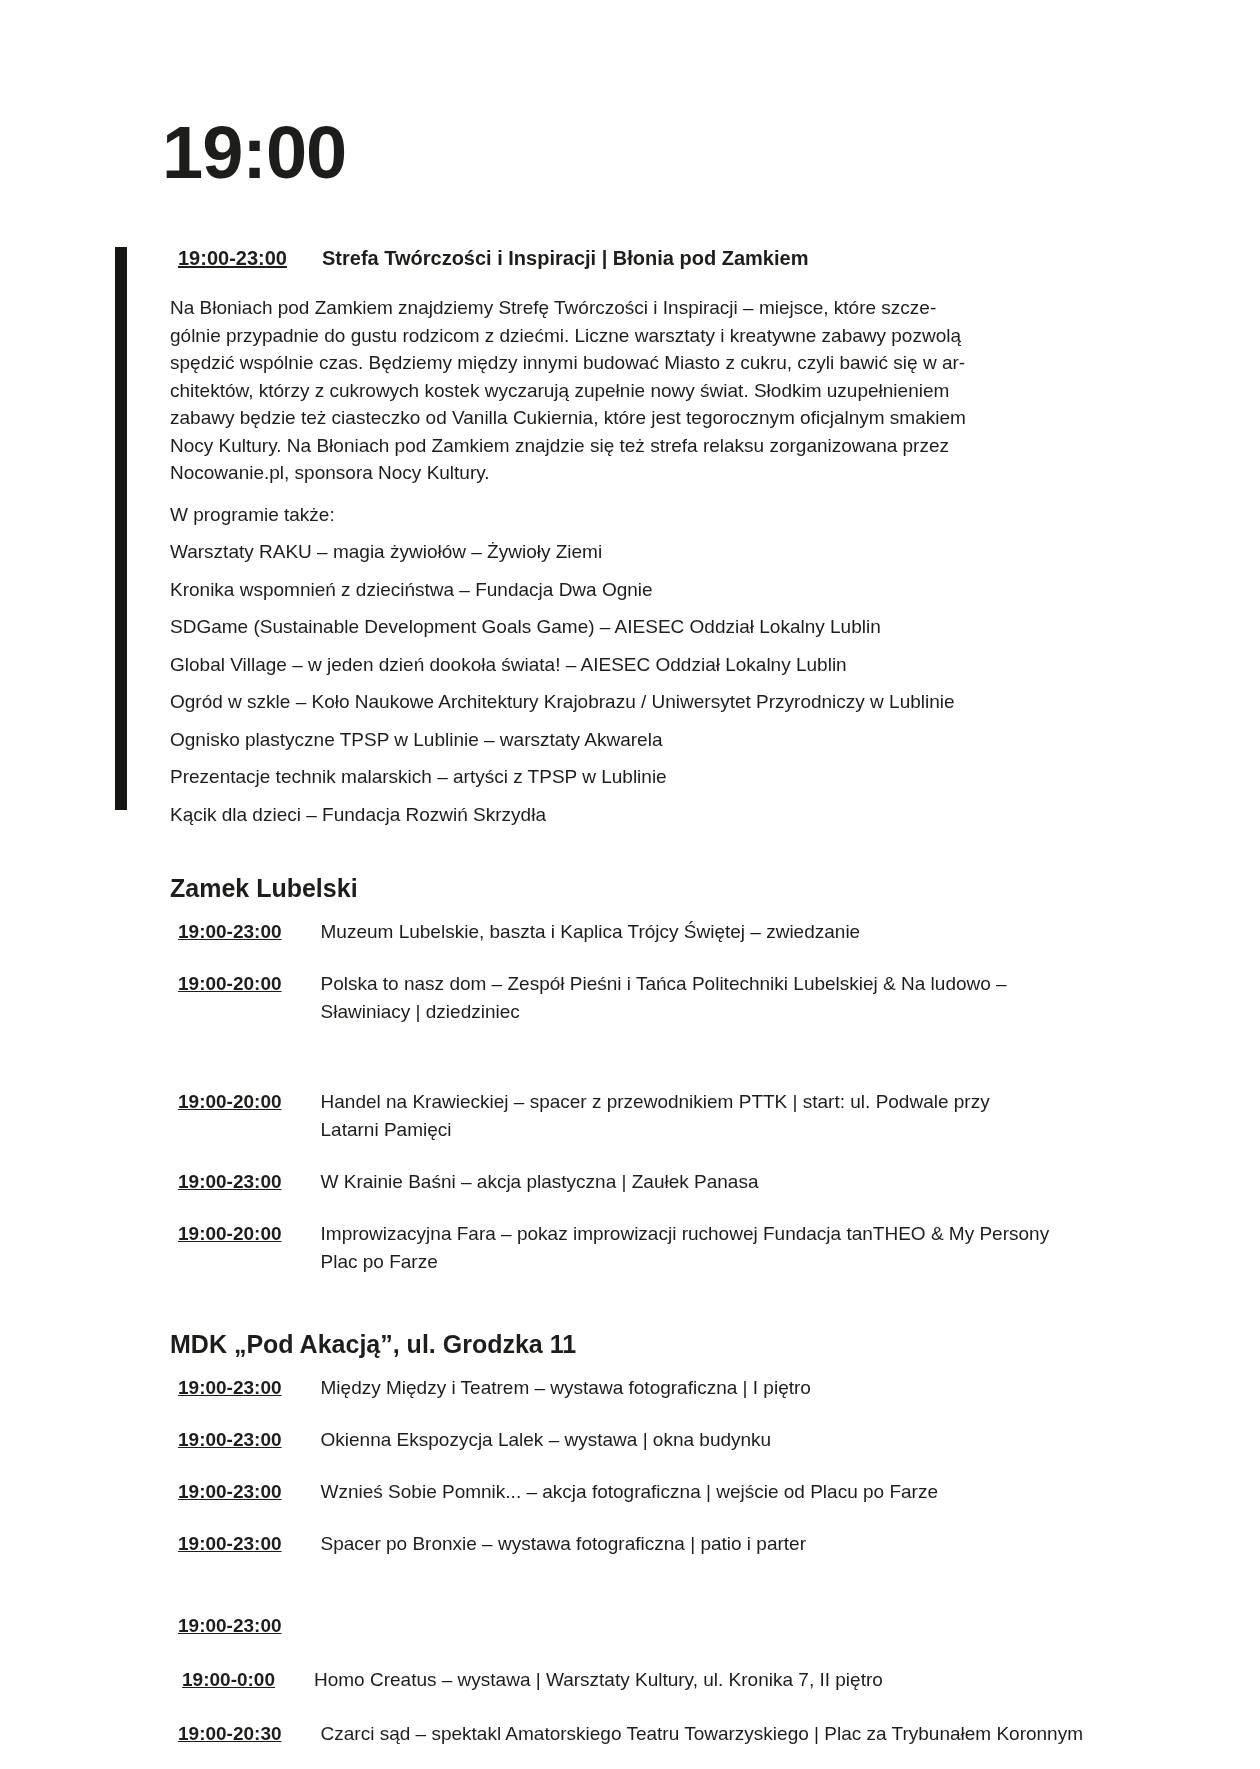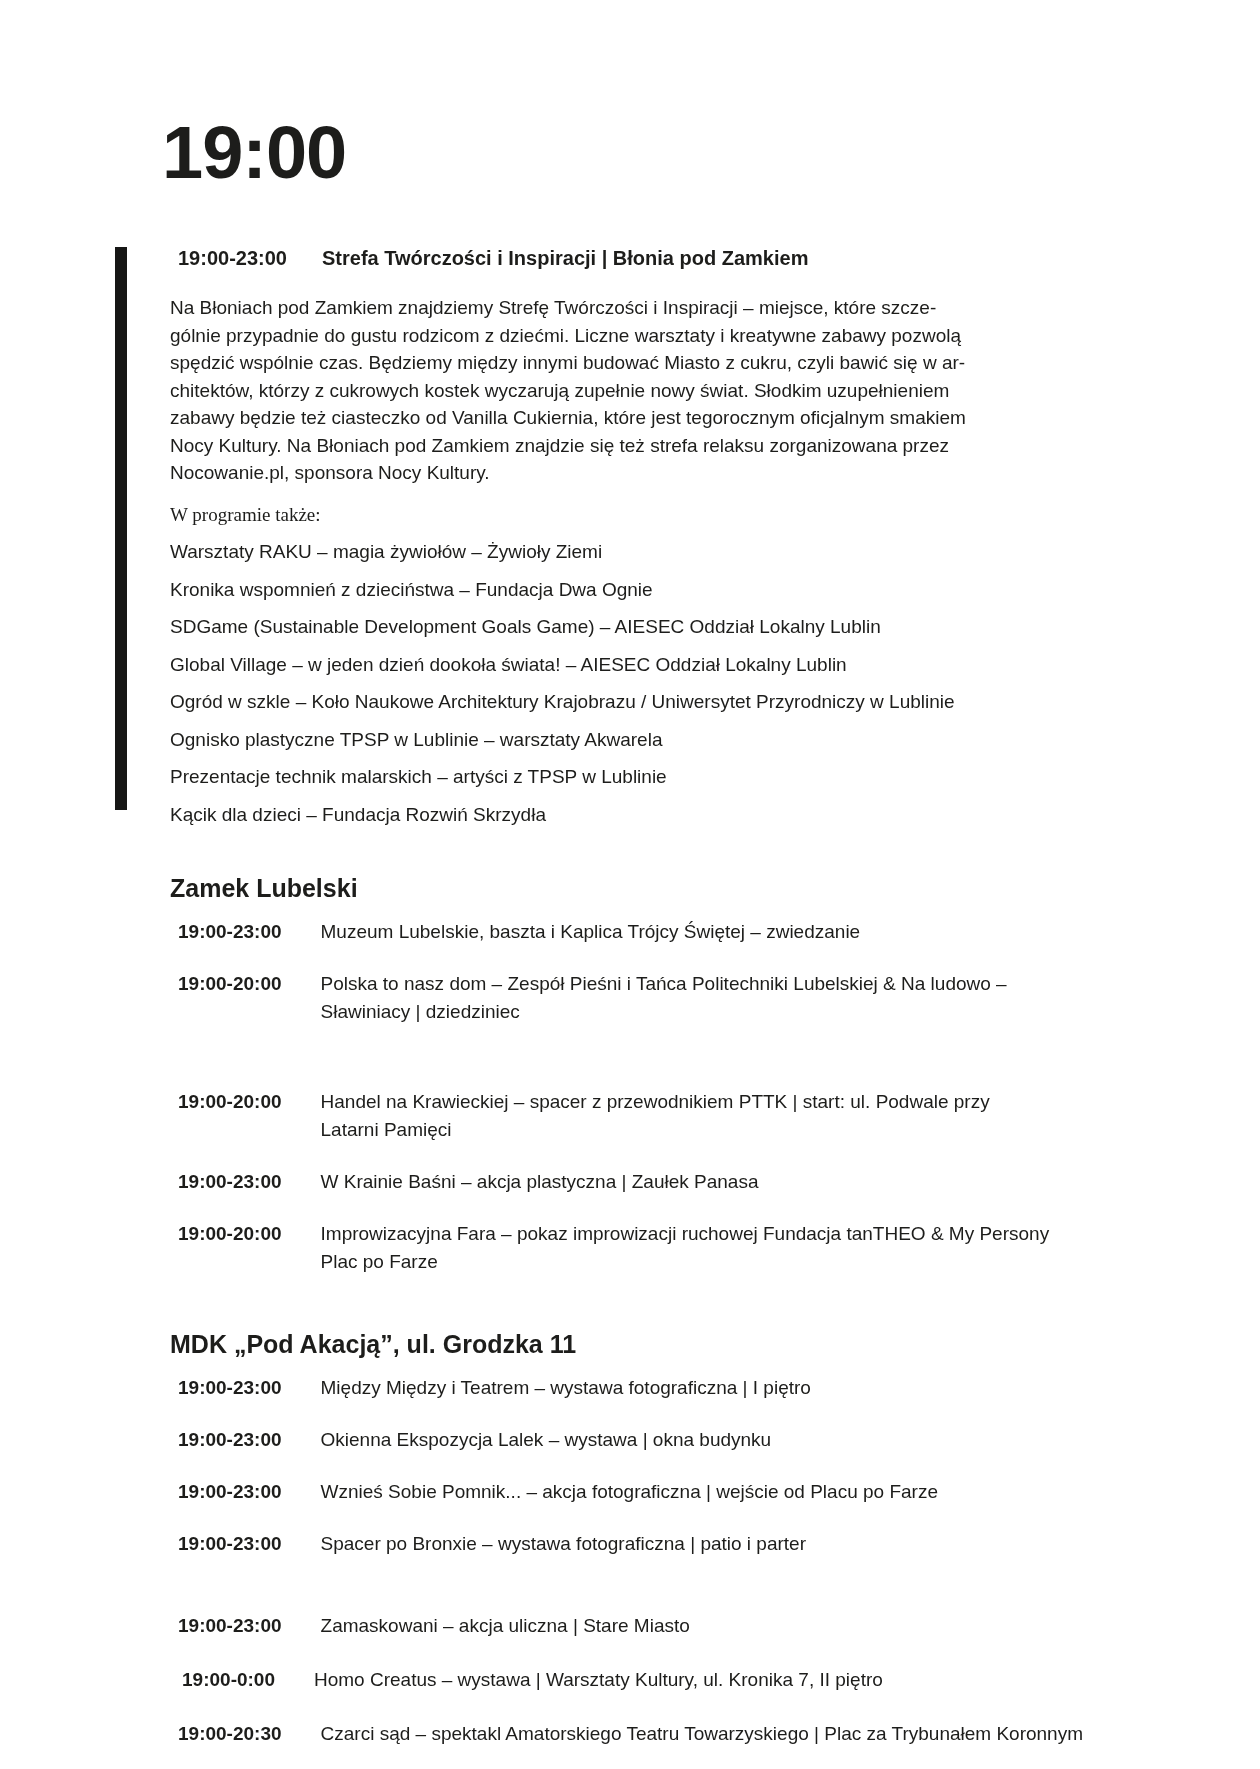--- a/index.html
+++ b/index.html
@@ -37,20 +37,21 @@
     display: flex;
     font-size: 19px;
     line-height: 28px;
   }
   .row .time {
     flex: 0 0 97px;
     text-align: right;
     margin-right: 31px;
     font-weight: bold;
     white-space: nowrap;
+    text-decoration: underline;
   }
   .row .text {
     flex: 1;
     white-space: pre-line;
   }
   .title-row {
     font-size: 20px;
     font-weight: bold;
   }
   .title-row .time {
@@ -60,21 +61,20 @@
   .description {
     margin-top: 14px;
     font-size: 19px;
     line-height: 27.5px;
     white-space: pre-line;
   }
   .subheading {
     margin-top: 14px;
     font-size: 19px;
     line-height: 27.5px;
-    font-family: Liberation Serif, serif;
   }
   .program-item {
     margin-top: 10px;
     font-size: 19px;
     line-height: 27.5px;
   }
   .group { margin-top: 46px; }
   .group.spaced-group { margin-top: 38px; }
   .spaced-group .row { margin-bottom: 10px; }
   .venue-heading {
@@ -164,21 +164,20 @@
     </div>
     <div class="row">
       <span class="time">19:00-23:00</span>
       <span class="text">Spacer po Bronxie – wystawa fotograficzna | patio i parter</span>
     </div>
   </section>
 
   <section class="group spaced-group">
     <div class="row">
       <span class="time">19:00-23:00</span>
-      <span class="text">Zamaskowani – akcja uliczna | Stare Miasto</span>
     </div>
     <div class="row">
       <span class="time">19:00-0:00</span>
       <span class="text">Homo Creatus – wystawa | Warsztaty Kultury, ul. Kronika 7, II piętro</span>
     </div>
     <div class="row">
       <span class="time">19:00-20:30</span>
       <span class="text">Czarci sąd – spektakl Amatorskiego Teatru Towarzyskiego | Plac za Trybunałem Koronnym</span>
     </div>
   </section>

